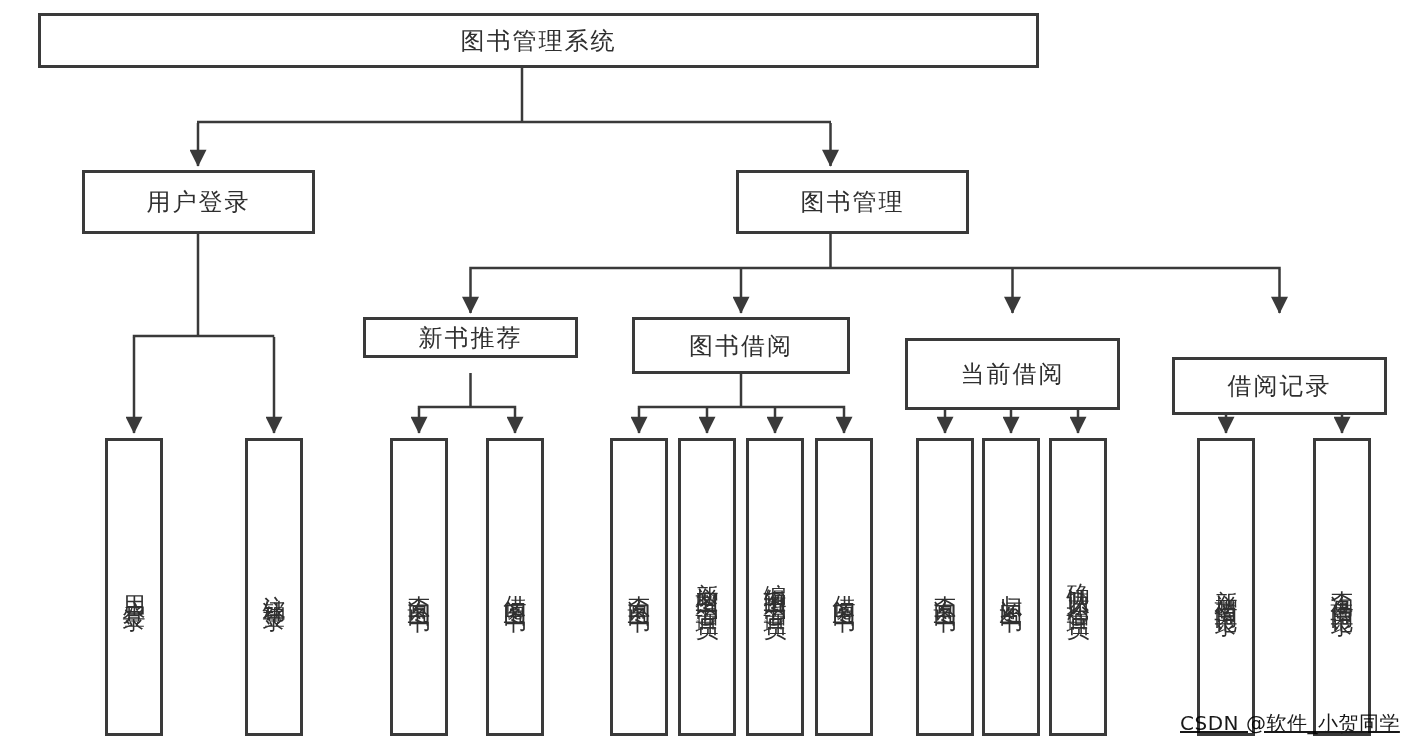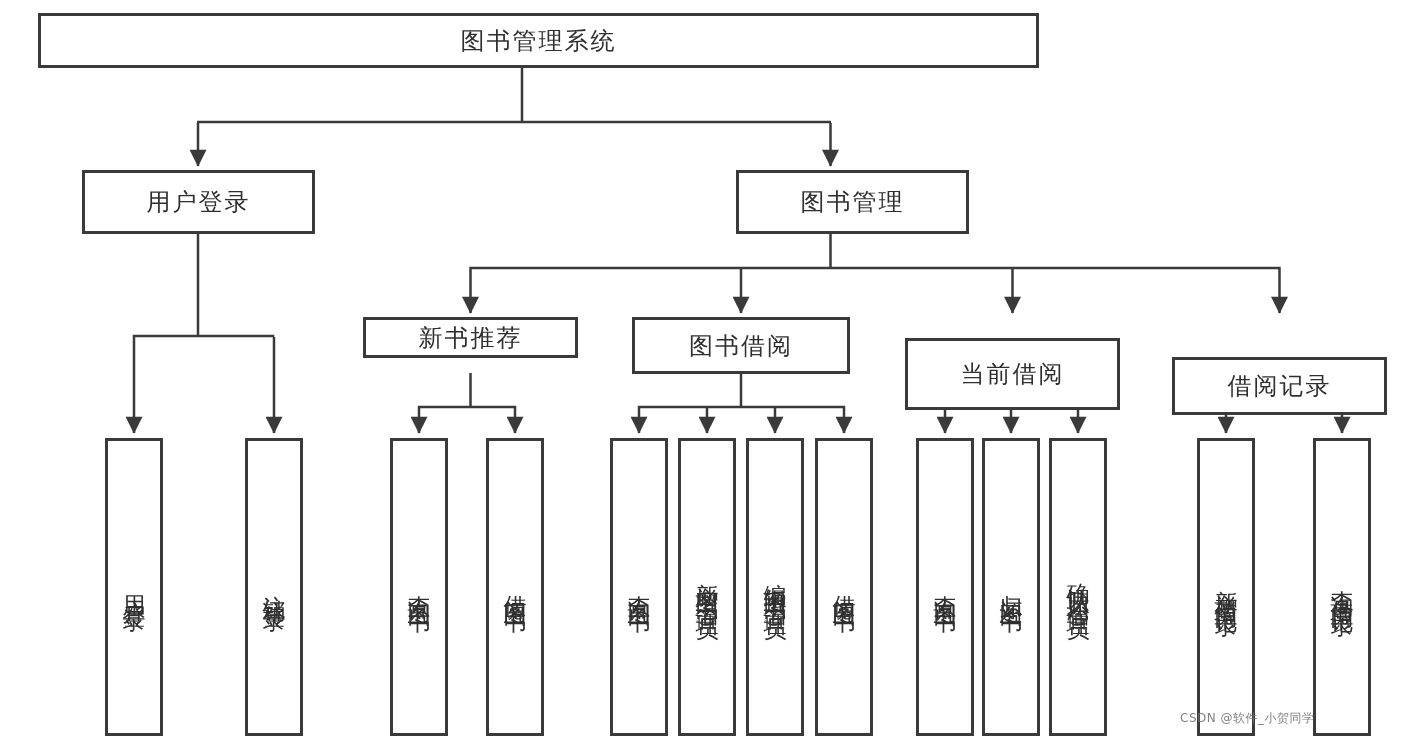--- a/index.html
+++ b/index.html
@@ -41,26 +41,27 @@
     text-orientation: mixed;
     letter-spacing: 5px;
     font-size: 23px;
     line-height: 1;
   }
   #watermark {
     position: absolute;
     left: 1180px;
     top: 710px;
     width: 225px;
-    color: #737373;
+    color: #000000;
     opacity: 0.9;
-    font-size: 12px;
+    font-size: 20px;
     letter-spacing: 0.5px;
     white-space: nowrap;
     z-index: 3;
+    text-decoration: underline;
   }
 </style>
 </head>
 <body>
 
 <div id="canvas">
 
   <svg id="connectors" viewBox="0 0 1405 747" xmlns="http://www.w3.org/2000/svg">
     <defs>
       <marker id="arrow" viewBox="0 0 10 10" refX="9.5" refY="5" markerWidth="26" markerHeight="17" orient="auto" markerUnits="userSpaceOnUse">

